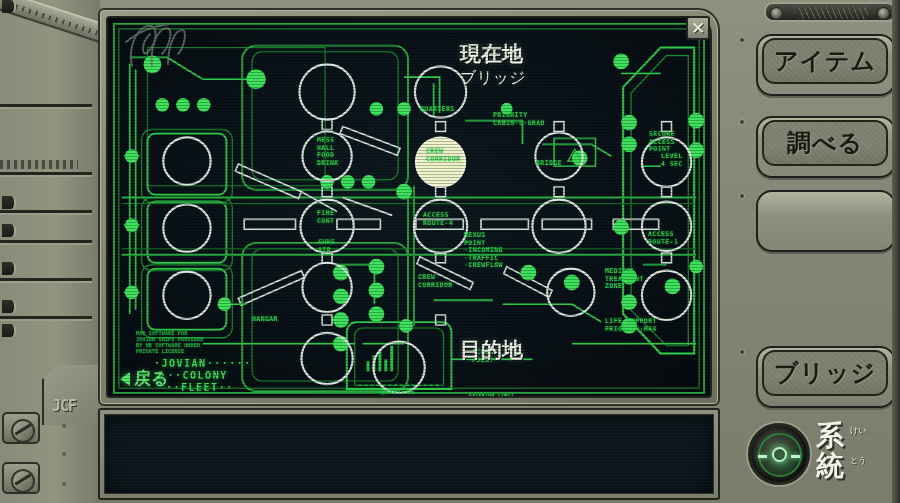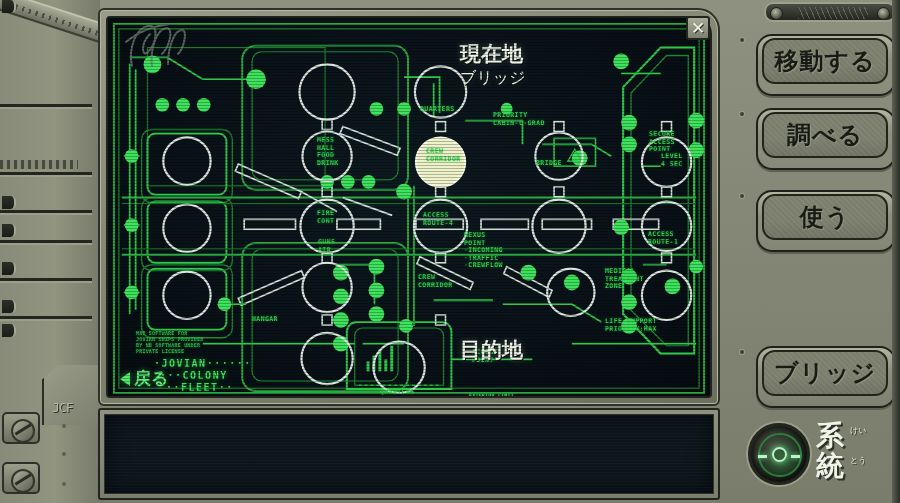--- a/index.html
+++ b/index.html
@@ -57,21 +57,21 @@
   }
   .lp-corner {
     position:absolute; left:42px; bottom:78px;
     width: 58px; height: 60px;
     background: linear-gradient(135deg,#999c88 0%, #7c7f6e 100%);
     clip-path: polygon(28% 0,100% 0,100% 100%,0 100%,0 24%);
     border-left: 2px solid #2b2e26;
   }
   .lp-jcf {
     position: absolute; left: 52px; bottom: 88px;
-    color: #b6b9a4; font-size: 13px; font-weight: normal;
+    color: #b6b9a4; font-size: 15px; font-weight: bold;
     letter-spacing: -1px;
     font-family: "DejaVu Sans Mono", monospace;
     text-shadow: 1px 1px 0 #2c2f27;
   }
   .lp-screw {
     position: absolute; left: 2px;
     width: 38px; height: 32px;
     background: linear-gradient(180deg,#9b9e8a,#6c6f5f);
     border: 2px solid #2d3028;
     border-radius: 5px;
@@ -661,40 +661,37 @@
     <div class="msg-inner">
       <div class="msg-text"></div>
     </div>
   </div>
 
   <div class="right-panel">
 
     <div class="menu-btn" style="top:34px">
       <div class="shell"></div>
       <div class="face">
-        <span class="lbl">移動する</span>
+        <span class="lbl">アイテム</span>
       </div>
       <div class="pin"></div>
       <div class="notch"></div>
     </div>
 
-    <div class="menu-btn" style="top:108px">
+    <div class="menu-btn" style="top:116px">
       <div class="shell"></div>
       <div class="face">
         <span class="lbl">調べる</span>
       </div>
       <div class="pin"></div>
       <div class="notch"></div>
     </div>
 
     <div class="menu-btn" style="top:190px">
       <div class="shell"></div>
-      <div class="face">
-        <span class="lbl">使う</span>
-      </div>
       <div class="pin"></div>
       <div class="notch"></div>
     </div>
 
 
     <div class="menu-btn" style="top:346px">
       <div class="shell"></div>
       <div class="face">
         <span class="lbl">ブリッジ</span>
       </div>

